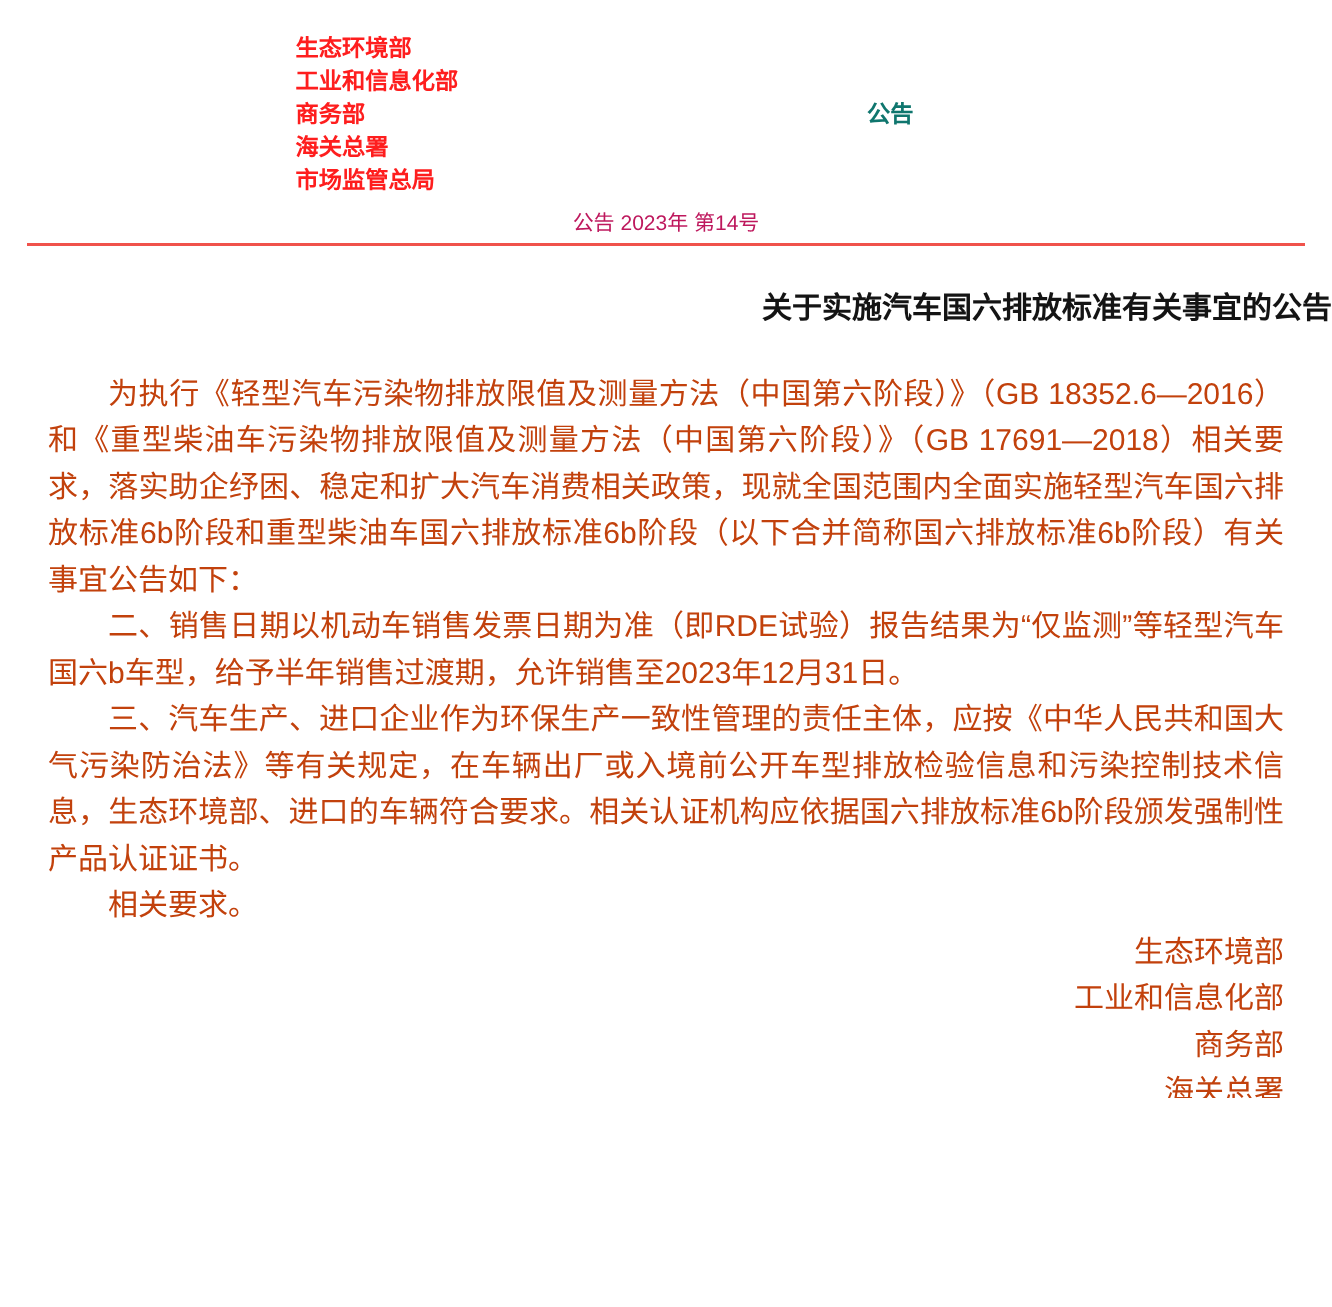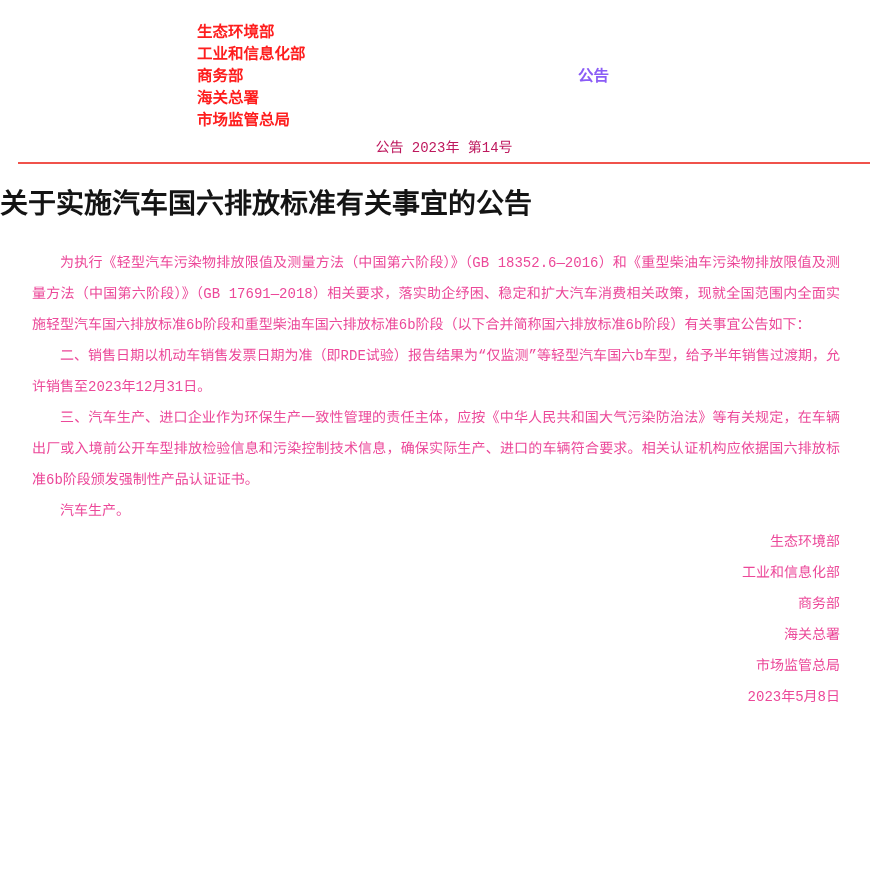--- a/index.html
+++ b/index.html
@@ -5,39 +5,39 @@
   html, body {
     margin: 0;
     padding: 0;
     background: #ffffff;
   }
   .page {
     position: relative;
     width: 888px;
     height: 732px;
     background: #ffffff;
-    font-family: Liberation Mono, monospace;
+    font-family: Liberation Sans, sans-serif;
     overflow: hidden;
   }
 
   
   .agency-list {
     position: absolute;
     left: 197px;
     top: 22px;
     color: #fe1e1e;
     font-size: 15.5px;
     font-weight: bold;
     line-height: 22px;
   }
   .announcement-label {
     position: absolute;
     left: 578px;
     top: 66px;
-    color: #8b5cf6;
+    color: #0f766e;
     font-size: 15.5px;
     font-weight: bold;
     line-height: 22px;
   }
 
   
   .doc-number {
     position: absolute;
     top: 140px;
     left: 0;
@@ -57,35 +57,35 @@
     height: 2px;
     background: #f0524b;
   }
 
   
   .doc-title {
     position: absolute;
     top: 191px;
     left: 0;
     width: 100%;
-    text-align: left;
+    text-align: right;
     color: #141414;
-    font-size: 28px;
+    font-size: 20px;
     font-weight: bold;
     line-height: 30px;
   }
 
   
   .doc-body {
     position: absolute;
     top: 248px;
     left: 32px;
-    right: 48px;
-    color: #ec4899;
-    font-size: 14px;
+    right: 32px;
+    color: #c2410c;
+    font-size: 20px;
     line-height: 31px;
     text-align: justify;
   }
   .doc-body p {
     margin: 0;
     text-indent: 2em;
   }
 
   
   .signature-block {
@@ -118,22 +118,22 @@
 
   <div class="doc-number">公告 2023年 第14号</div>
 
   <div class="red-divider"></div>
 
   <div class="doc-title">关于实施汽车国六排放标准有关事宜的公告</div>
 
   <div class="doc-body">
     <p>为执行《轻型汽车污染物排放限值及测量方法（中国第六阶段）》（GB 18352.6—2016）和《重型柴油车污染物排放限值及测量方法（中国第六阶段）》（GB 17691—2018）相关要求，落实助企纾困、稳定和扩大汽车消费相关政策，现就全国范围内全面实施轻型汽车国六排放标准6b阶段和重型柴油车国六排放标准6b阶段（以下合并简称国六排放标准6b阶段）有关事宜公告如下：</p>
     <p>二、销售日期以机动车销售发票日期为准（即RDE试验）报告结果为“仅监测”等轻型汽车国六b车型，给予半年销售过渡期，允许销售至2023年12月31日。</p>
-    <p>三、汽车生产、进口企业作为环保生产一致性管理的责任主体，应按《中华人民共和国大气污染防治法》等有关规定，在车辆出厂或入境前公开车型排放检验信息和污染控制技术信息，确保实际生产、进口的车辆符合要求。相关认证机构应依据国六排放标准6b阶段颁发强制性产品认证证书。</p>
-    <p>汽车生产。</p>
+    <p>三、汽车生产、进口企业作为环保生产一致性管理的责任主体，应按《中华人民共和国大气污染防治法》等有关规定，在车辆出厂或入境前公开车型排放检验信息和污染控制技术信息，生态环境部、进口的车辆符合要求。相关认证机构应依据国六排放标准6b阶段颁发强制性产品认证证书。</p>
+    <p>相关要求。</p>
 
     <div class="signature-block">
       <div>生态环境部</div>
       <div>工业和信息化部</div>
       <div>商务部</div>
       <div>海关总署</div>
       <div>市场监管总局</div>
       <div>2023年5月8日</div>
     </div>
 

